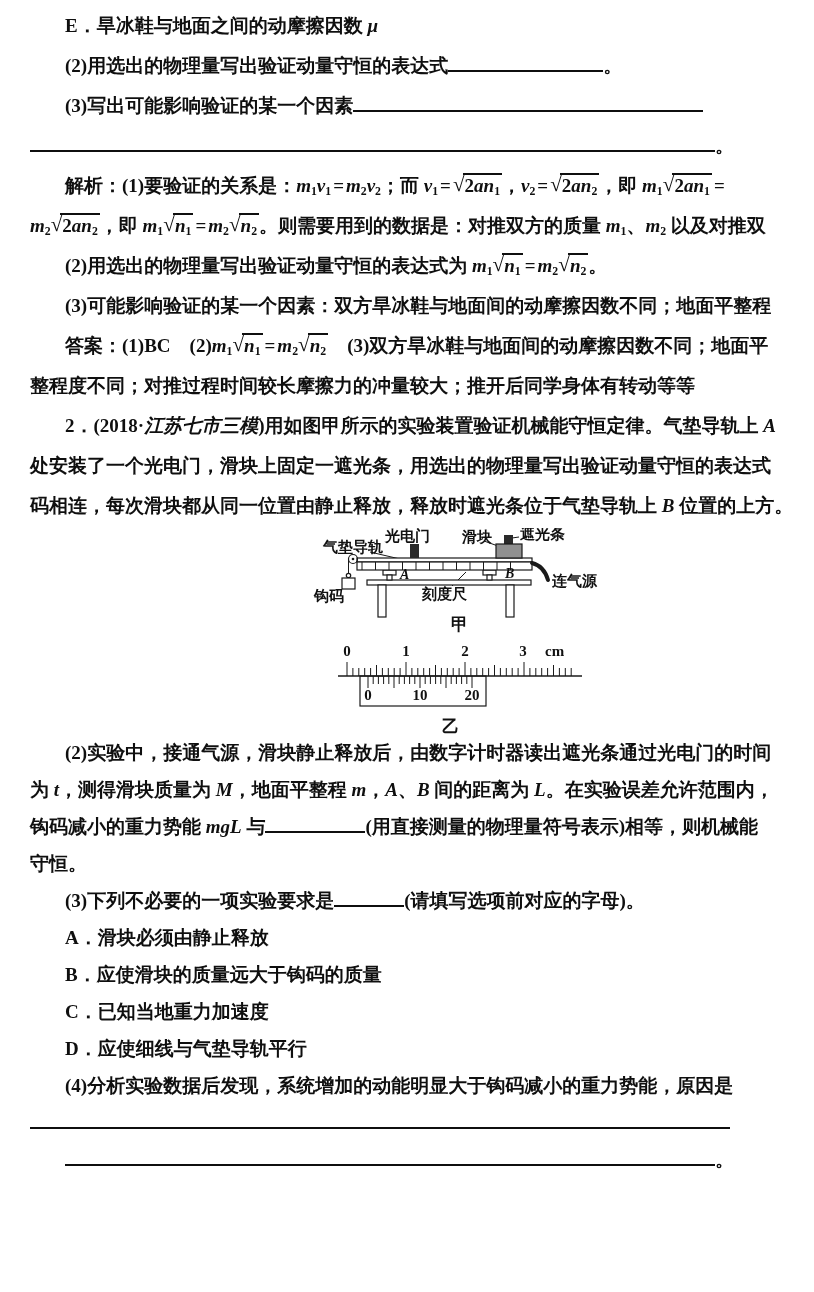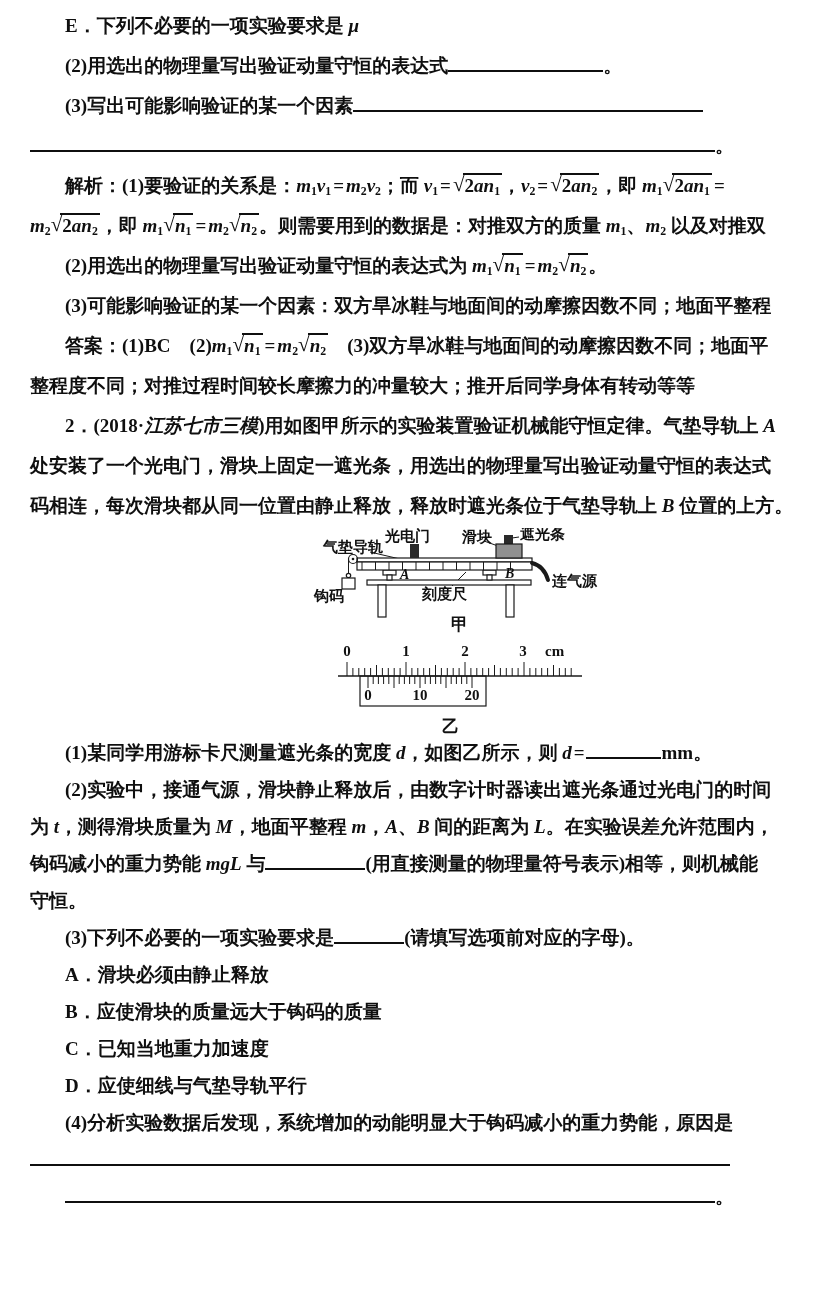--- a/index.html
+++ b/index.html
@@ -28,21 +28,21 @@
   svg .gy{fill:#909090;stroke:#1a1a1a;stroke-width:1.2;}
   svg .wl{stroke:#1a1a1a;stroke-width:1.2;fill:none;}
   svg .tk{stroke:#1a1a1a;stroke-width:1;fill:none;}
 </style>
 </head>
 <body>
 
 <div class="page">
 
   <div id="lines-top" class="top">
-      <div class="ln ind2"><span>E．下列不必要的一项实验要求是 </span><i>μ</i></div>
+      <div class="ln ind2"><span>E．旱冰鞋与地面之间的动摩擦因数 </span><i>μ</i></div>
       <div class="ln ind2"><span>(2)用选出的物理量写出验证动量守恒的表达式</span><span class="blank" style="width: 155px;"></span><span>。</span></div>
       <div class="ln ind2"><span>(3)写出可能影响验证的某一个因素</span><span class="blank" style="width: 350px;"></span></div>
       <div class="ln"><span class="blank" style="width: 685px;"></span><span>。</span></div>
       <div class="ln ind2"><b class="hei">解析：</b><span>(1)要验证的关系是：</span><i>m</i><sub>1</sub><i>v</i><sub>1</sub><span class="eq">=</span><i>m</i><sub>2</sub><i>v</i><sub>2</sub><span>；而 </span><i>v</i><sub>1</sub><span class="eq">=</span><span class="sqrt">
           <span class="rad">√</span>
           <span class="bar"><span>2</span><i>an</i><sub>1</sub></span>
         </span><span>，</span><i>v</i><sub>2</sub><span class="eq">=</span><span class="sqrt">
           <span class="rad">√</span>
           <span class="bar"><span>2</span><i>an</i><sub>2</sub></span>
         </span><span>，即 </span><i>m</i><sub>1</sub><span class="sqrt">
@@ -139,21 +139,20 @@
       <text x="193" y="18" text-anchor="middle">3</text>
       <text x="215" y="18">cm</text>
       <text x="38" y="62" text-anchor="middle">0</text>
       <text x="90" y="62" text-anchor="middle">10</text>
       <text x="142" y="62" text-anchor="middle">20</text>
       <text x="112" y="94" class="cap">乙</text>
     </svg>
   </div>
 
   <div id="lines-bottom" class="bot">
-      <div class="ln ind2"><span>(1)某同学用游标卡尺测量遮光条的宽度 </span><i>d</i><span>，如图乙所示，则 </span><i>d</i><span class="eq">=</span><span class="blank" style="width: 75px;"></span><span>mm。</span></div>
       <div class="ln ind2"><span>(2)实验中，接通气源，滑块静止释放后，由数字计时器读出遮光条通过光电门的时间</span></div>
       <div class="ln"><span>为 </span><i>t</i><span>，测得滑块质量为 </span><i>M</i><span>，地面平整程 </span><i>m</i><span>，</span><i>A</i><span>、</span><i>B</i><span> 间的距离为 </span><i>L</i><span>。在实验误差允许范围内，</span></div>
       <div class="ln"><span>钩码减小的重力势能 </span><i>mgL</i><span> 与</span><span class="blank" style="width: 100px;"></span><span>(用直接测量的物理量符号表示)相等，则机械能</span></div>
       <div class="ln"><span>守恒。</span></div>
       <div class="ln ind2"><span>(3)下列不必要的一项实验要求是</span><span class="blank" style="width: 70px;"></span><span>(请填写选项前对应的字母)。</span></div>
       <div class="ln ind2"><span>A．滑块必须由静止释放</span></div>
       <div class="ln ind2"><span>B．应使滑块的质量远大于钩码的质量</span></div>
       <div class="ln ind2"><span>C．已知当地重力加速度</span></div>
       <div class="ln ind2"><span>D．应使细线与气垫导轨平行</span></div>
       <div class="ln ind2"><span>(4)分析实验数据后发现，系统增加的动能明显大于钩码减小的重力势能，原因是</span></div>

